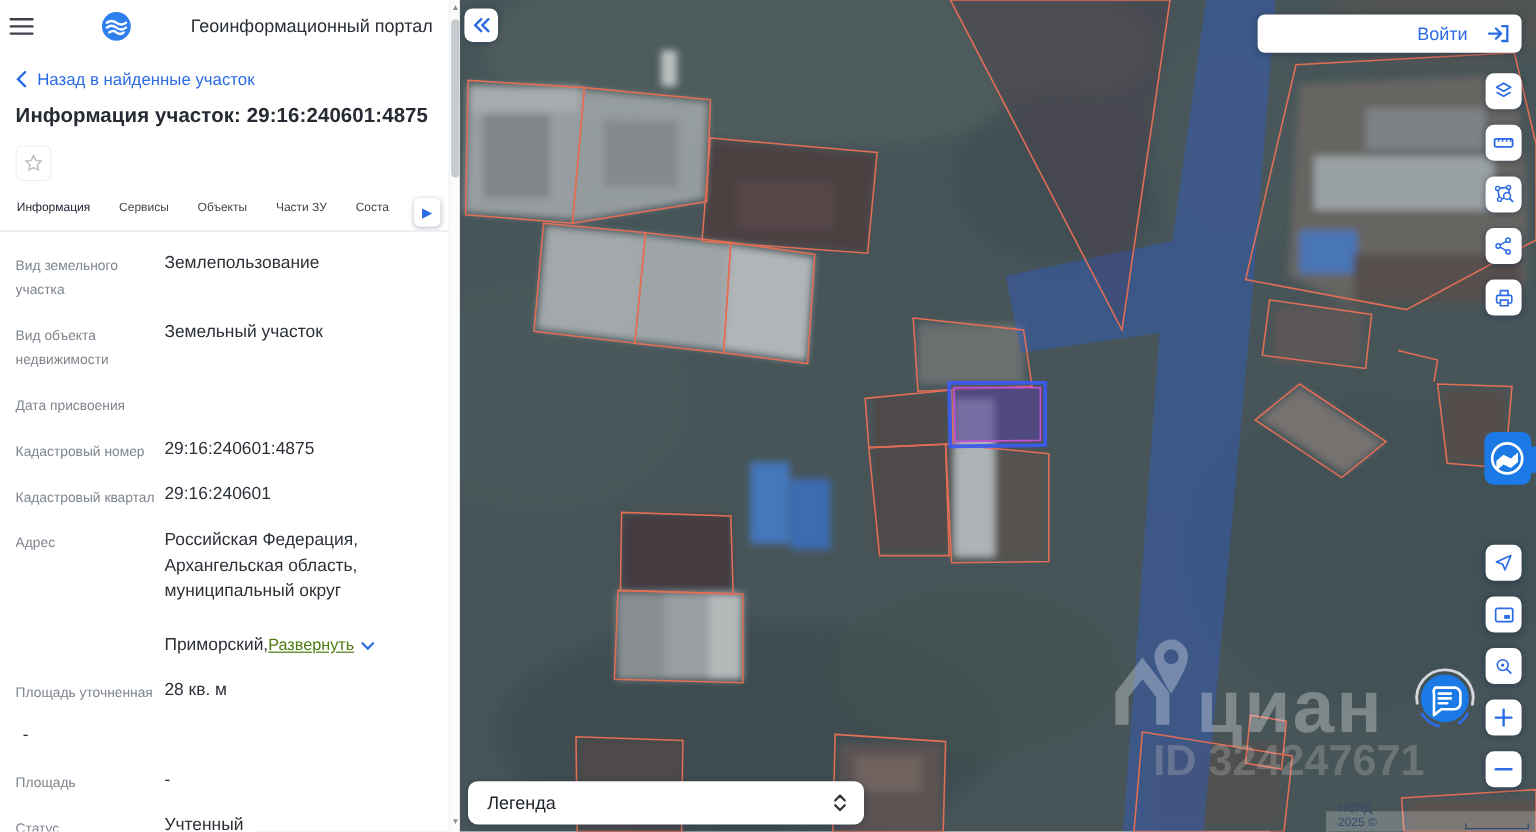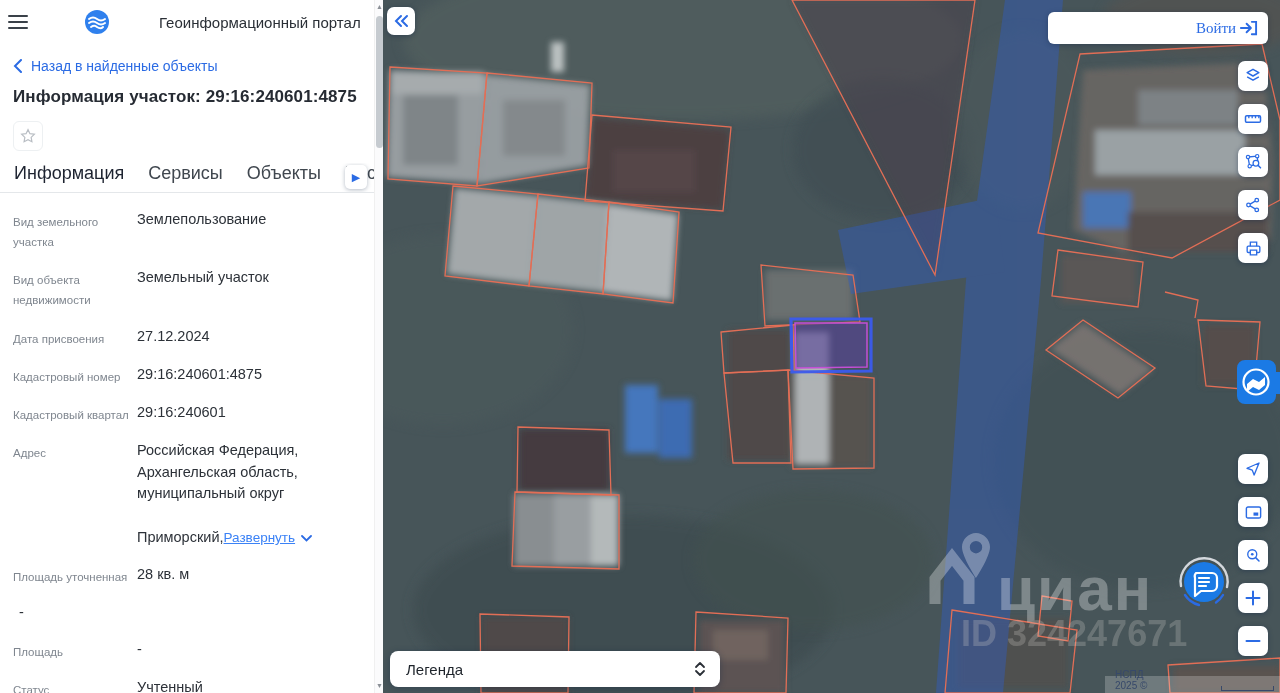--- a/index.html
+++ b/index.html
@@ -11,41 +11,41 @@
   .sb-header { display:flex; align-items:center; height:44px; padding:0 8px;gap:40px; }
   .hamburger { width:20px; height:14px; display:flex; flex-direction:column; justify-content:space-between; cursor:pointer; }
   .hamburger span { height:2.2px; background:#3a4149; border-radius:2px; }
   .logo { width:26px; height:26px; margin-left:16px; }
   .portal-title { margin-left:9px; font-size:15px; font-weight:500; color:#2a2f36; }
   .back-row { display:flex; align-items:center; padding:14px 13px 0 13px; color:#2b6be4; font-size:14px; cursor:pointer; }
   .back-row svg { margin-right:9px; }
   .page-title { padding:13px 13px 0 13px; font-size:17px; font-weight:700; color:#262b33; letter-spacing:.1px; }
   .star-btn { margin:14px 0 0 13px; width:30px; height:30px; border:1px solid #edf0f2; border-radius:6px; background:#fff; display:flex; align-items:center; justify-content:center; cursor:pointer; }
   .tabs-wrap { position:relative; margin-top:12px; height:30px; border-bottom:1px solid #e4e7ea; white-space:nowrap; overflow:hidden; padding-left:14px; }
-  .tab { display:inline-block; margin-right:24px; font-size:18px; color:#40474f; padding-bottom:19px; cursor:pointer; }
+  .tab { display:inline-block; margin-right:24px; font-size:10px; color:#40474f; padding-bottom:19px; cursor:pointer; }
   .tab.active { color:#1d2330; border-bottom:3px solid #2b6be4; }
   .tabs-more { position:absolute; left:345px; top:2px; width:22px; height:24px; background:#fff; border-radius:5px; box-shadow:0 1px 4px rgba(40,60,90,.35); color:#2b6be4; font-size:11px; display:flex; align-items:center; justify-content:center; cursor:pointer; }
   .fields { padding:16px 10px 0 13px; }
   .frow { display:flex; margin-bottom:15px; }
   .flabel { width:118px; flex:0 0 118px; font-size:11.5px; line-height:1.75; color:#7f868f; padding-top:3px; }
   .fvalue { flex:1; font-size:14.5px; line-height:1.5; color:#2c3138; padding-left:6px; }
-  .expand-link { display:inline-flex; align-items:center; margin-top:23px; color:#3b82f6; font-size:13.5px; text-decoration:underline; cursor:pointer; }
+  .expand-link { display:inline-flex; align-items:center; margin-top:23px; color:#4d7c0f; font-size:13.5px; text-decoration:underline; cursor:pointer; }
   .expand-link svg { margin-left:6px; }
   
   .sb-scroll { position:absolute; right:0; top:0; width:9px; height:693px; background:#fbfbfc; border-left:1px solid #f0f0f0; }
   .sb-thumb { position:absolute; left:1px; top:16px; width:7px; height:132px; background:#c6cbd0; border-radius:4px; }
   .sb-arrow { position:absolute; left:0; width:9px; height:12px; color:#8b9096; font-size:7px; text-align:center; line-height:12px; }
 
   
   .map { position:absolute; left:383px; top:0; width:897px; height:693px; background:#475559; }
   .map svg.scene { position:absolute; left:0; top:0; }
   .mbtn { position:absolute; background:#fff; border-radius:7px; box-shadow:0 1px 5px rgba(20,40,70,.45); display:flex; align-items:center; justify-content:center; cursor:pointer; }
   .collapse-btn { left:4px; top:7px; width:28px; height:28px; color:#2b6be4; }
   .login-bar { position:absolute; left:665px; top:12px; width:220px; height:32px; background:#fff; border-radius:6px; box-shadow:0 1px 5px rgba(20,40,70,.4); display:flex; align-items:center; justify-content:flex-end; padding:0 10px; cursor:pointer; }
-  .login-bar span { color:#2b6be4; font-size:15px; margin-right:3px;font-family:Liberation Serif, serif; }
+  .login-bar span { color:#2b6be4; font-size:15px; margin-right:16px; }
   .tool-stack { position:absolute; left:855px; width:30px; }
   .tool-stack .mbtn { position:relative; width:30px; height:30px; margin-bottom:13px; left:0; }
   .widget-btn { position:absolute; left:853px; top:359px; width:44px; height:46px; cursor:pointer; }
   .legend-box { position:absolute; left:7px; top:651px; width:330px; height:36px; background:#fff; border-radius:8px; box-shadow:0 1px 6px rgba(20,40,70,.4); display:flex; align-items:center; justify-content:space-between; padding:0 14px 0 16px; cursor:pointer; }
   .legend-box span { font-size:15px; color:#1e242b; }
   .chat-fab { position:absolute; left:792px; top:553px; width:58px; height:58px; cursor:pointer; }
   .attrib { position:absolute; left:722px; top:676px; width:175px; height:17px; background:rgba(255,255,255,.22); display:flex; align-items:flex-end; padding:0 6px 2px 10px;gap:40px; }
   .attrib .txt { font-size:10px; color:#37496a; font-weight:500; }
   .scalebar { margin-left:14px; position:relative; width:66px; height:12px; }
   .scalebar .lbl { position:absolute; width:100%; text-align:center; top:-3px; font-size:10px; color:#37496a;margin-top:48px; }
@@ -69,21 +69,21 @@
         <path d="M5 14 q4 -3 8 0 q4 3 8 0" stroke="#fff" stroke-width="2" fill="none" stroke-linecap="round"></path>
         <path d="M7 18 q3.5 -2.5 6 0 q3.5 2.5 6 0" stroke="#fff" stroke-width="2" fill="none" stroke-linecap="round"></path>
       </svg>
       <div class="portal-title">Геоинформационный портал</div>
     </div>
 
     <div class="back-row">
       <svg width="9" height="14" viewBox="0 0 9 14">
           <path d="M8 1 L2 7 L8 13" stroke="#2b6be4" stroke-width="2" fill="none" stroke-linecap="round"></path>
         </svg>
-      <span>Назад в найденные объекты</span>
+      <span>Назад в найденные участок</span>
     </div>
 
     <h1 class="page-title">Информация участок: 29:16:240601:4875</h1>
 
     <button class="star-btn">
       <svg width="18" height="18" viewBox="0 0 24 24">
           <path d="M12 3.5l2.6 5.4 5.9.8-4.3 4.1 1 5.8L12 16.9 6.8 19.6l1-5.8L3.5 9.7l5.9-.8z" fill="none" stroke="#b9bec4" stroke-width="1.6"></path>
         </svg>
     </button>
 
@@ -98,21 +98,20 @@
     <div class="frow">
           <div class="flabel">Вид земельного участка</div>
           <div class="fvalue"><span class="val">Землепользование</span></div>
         </div>
         <div class="frow">
           <div class="flabel">Вид объекта недвижимости</div>
           <div class="fvalue"><span class="val">Земельный участок</span></div>
         </div>
         <div class="frow">
           <div class="flabel">Дата присвоения</div>
-          <div class="fvalue"><span class="val">27.12.2024</span></div>
         </div>
         <div class="frow">
           <div class="flabel">Кадастровый номер</div>
           <div class="fvalue"><span class="val">29:16:240601:4875</span></div>
         </div>
         <div class="frow">
           <div class="flabel">Кадастровый квартал</div>
           <div class="fvalue"><span class="val">29:16:240601</span></div>
         </div>
         <div class="frow">

